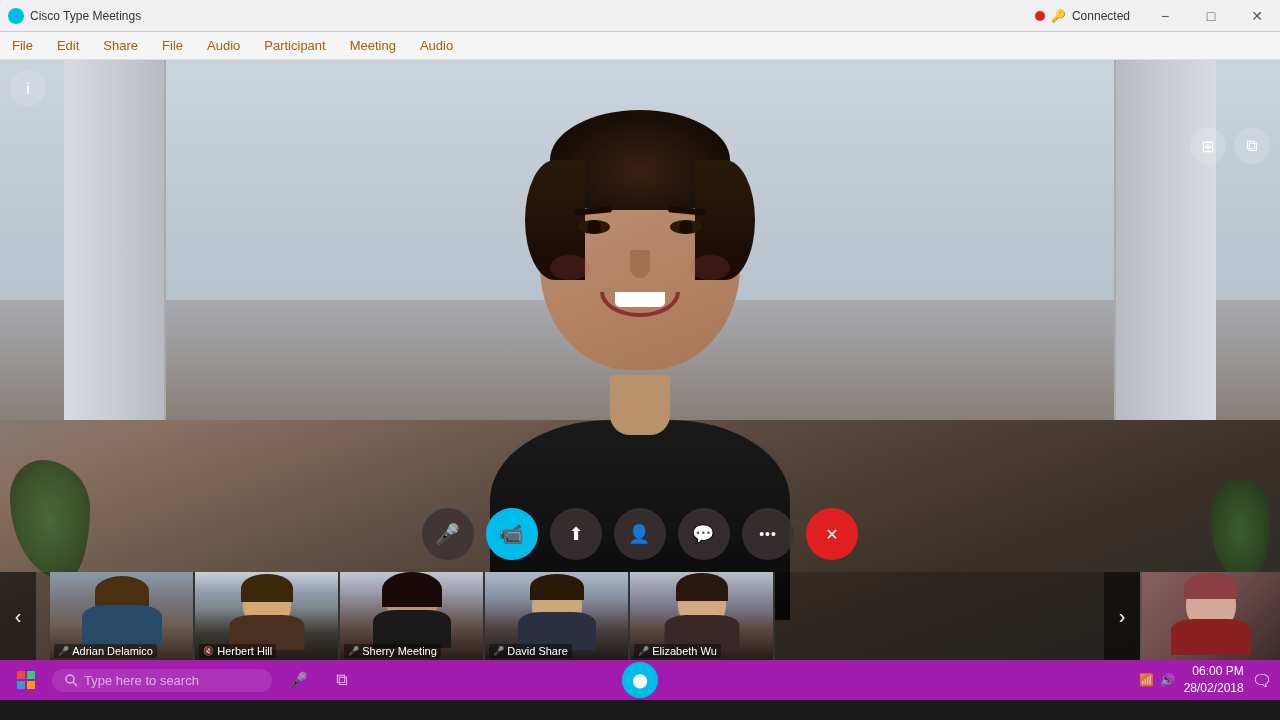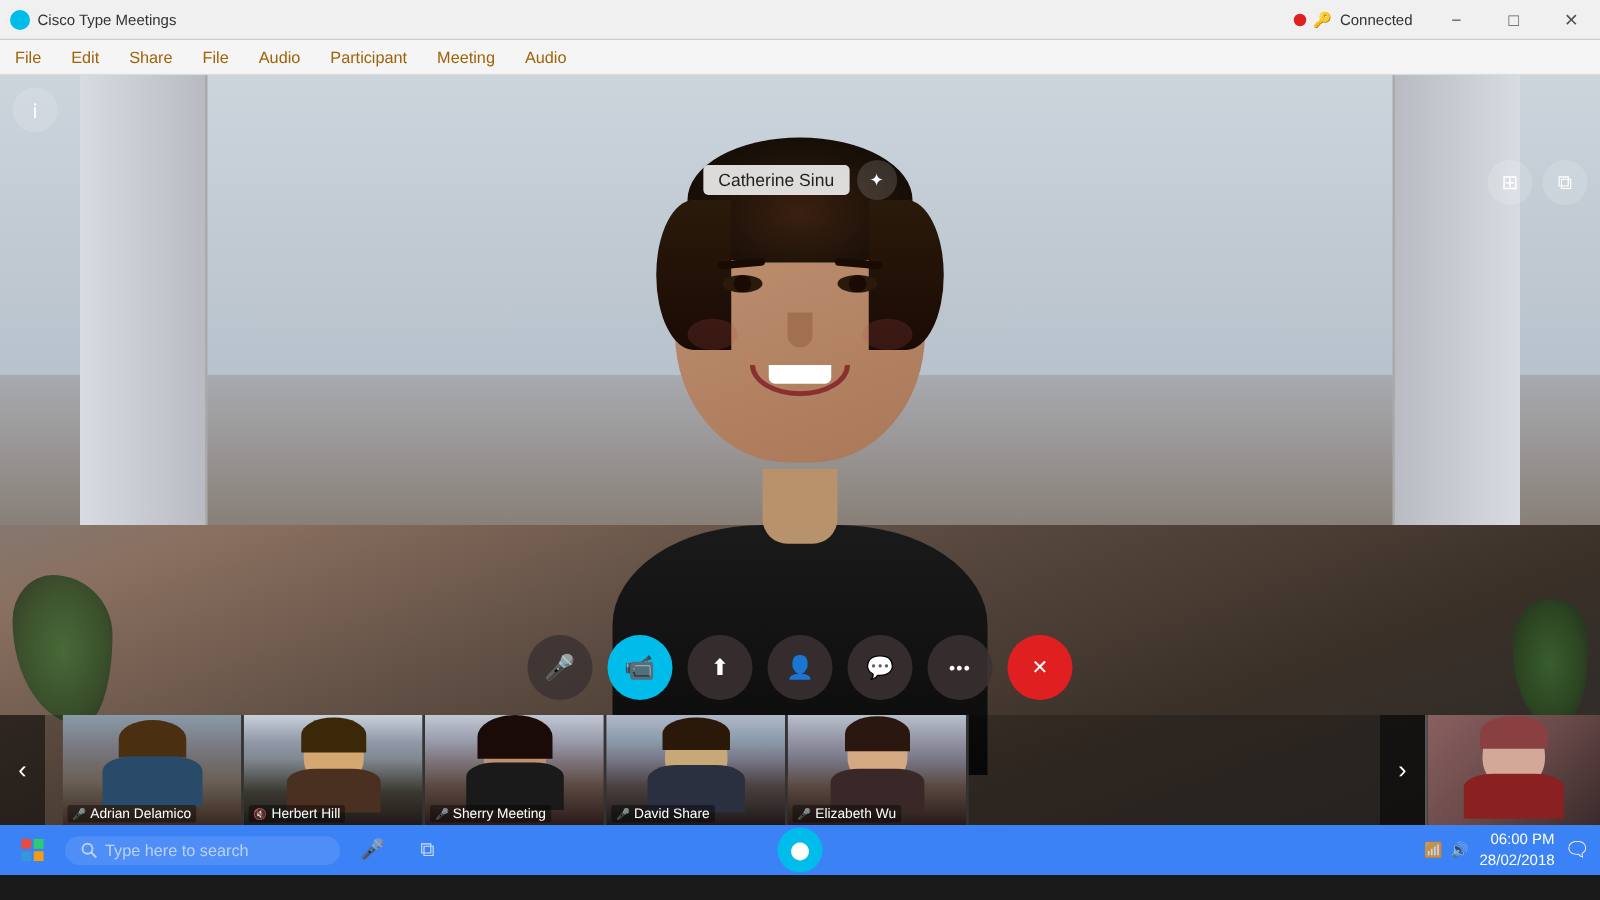--- a/index.html
+++ b/index.html
@@ -136,21 +136,21 @@
       width: 140px; height: 88px; overflow: hidden;
       border-left: 2px solid #555; cursor: pointer;
     }
     #self-view-bg {
       width: 100%; height: 100%;
       background: linear-gradient(135deg, #8a6060 0%, #6a4a4a 50%, #3a2a2a 100%);
     }
 
     
     #taskbar {
-      width: 100%; height: 40px; background: #3b82f6;
+      width: 100%; height: 40px; background: #a21caf;
       display: flex; align-items: center; justify-content: space-between;
       padding: 0 8px; position: relative;
     }
     #taskbar-left { display: flex; align-items: center; gap: 8px; }
     .win-btn { width: 36px; height: 36px; display: flex; align-items: center; justify-content: center; cursor: pointer; border-radius: 4px; }
     #search-box {
       display: flex; align-items: center; gap: 6px;
       background: rgba(255,255,255,0.1); border-radius: 20px;
       padding: 4px 12px; width: 220px;
     }
@@ -250,24 +250,20 @@
         </div>
 
         <div style="position:absolute;top:115px;left:10px;width:40px;height:25px;background:rgba(180,80,80,0.2);border-radius:50%"></div>
         <div style="position:absolute;top:115px;right:10px;width:40px;height:25px;background:rgba(180,80,80,0.2);border-radius:50%"></div>
       </div>
     </div>
   </div>
 
   <button id="info-btn">ℹ</button>
 
-  <div id="speaker-tag">
-    <span id="speaker-name">Catherine Sinu</span>
-    <button id="star-btn">✦</button>
-  </div>
 
   <div id="top-right-controls">
     <button class="top-ctrl-btn">⊞</button>
     <button class="top-ctrl-btn">⧉</button>
   </div>
 
   <div id="control-bar">
     <button class="ctrl-btn dark">🎤</button>
     <button class="ctrl-btn blue">📹</button>
     <button class="ctrl-btn dark" style="font-size:18px">⬆</button>

